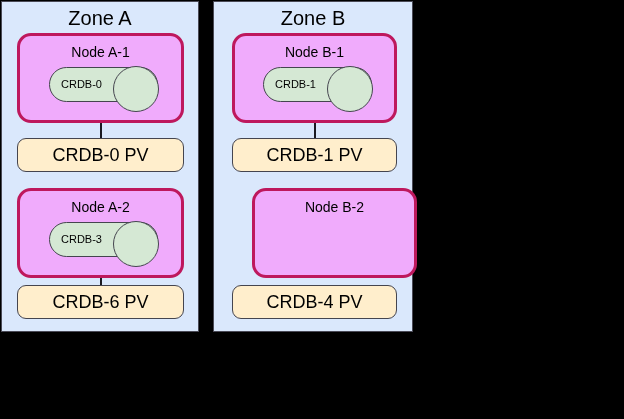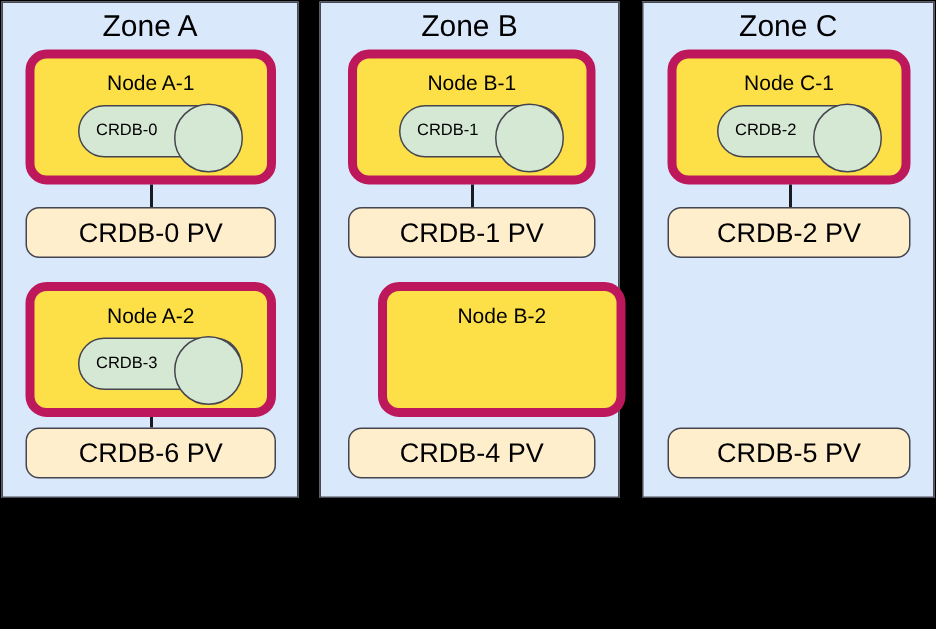--- a/index.html
+++ b/index.html
@@ -12,21 +12,21 @@
   .zone{position:absolute;top:1px;height:331px;
         background:#dae8fc;border:1px solid #4a4a56;box-sizing:border-box;}
   .zone-a{left:1px;width:198px;}
   .zone-b{left:213px;width:200px;}
   .zone-c{left:428px;width:195px;}
 
   .zone-title{position:absolute;top:8px;left:0;right:0;text-align:center;
               font-size:20px;line-height:16px;color:#000;}
 
   
-  .node{position:absolute;background:#fde047;border:6px solid #be185d;
+  .node{position:absolute;background:#f0abfc;border:3px solid #be185d;
         border-radius:14px;box-sizing:border-box;}
   .node-title{position:absolute;top:8px;left:0;right:0;text-align:center;
               font-size:14px;line-height:16px;}
 
   
   .cyl{position:absolute;height:35px;}
   .cyl-body{position:absolute;inset:0;background:#d5e8d4;
             border:1px solid #45454f;border-radius:23px/23px;box-sizing:border-box;}
   .cyl-cap{position:absolute;top:-1px;right:-1px;width:46px;height:46px;
            background:#d5e8d4;border:1px solid #45454f;border-radius:50%;
@@ -88,30 +88,14 @@
     </div>
     <div class="conn" style="left:100px;top:121px;height:15px;"></div>
     <div class="pv" style="left:18px;top:136px;width:165px;">CRDB-1 PV</div>
 
     <div class="node" style="left:18px;top:186px;width:165px;height:90px;margin-left:20px;">
       <div class="node-title">Node B-2</div>
     </div>
     <div class="pv" style="left:18px;top:283px;width:165px;">CRDB-4 PV</div>
   </div>
 
-  <div class="zone zone-c">
-    <div class="zone-title">Zone C</div>
-
-    <div class="node" style="left:16px;top:31px;width:162px;height:90px;">
-      <div class="node-title">Node C-1</div>
-      <div class="cyl" style="left:27px;top:31px;width:109px;">
-        <div class="cyl-body"></div>
-        <div class="cyl-cap"></div>
-        <div class="cyl-label">CRDB-2</div>
-      </div>
-    </div>
-    <div class="conn" style="left:97px;top:121px;height:15px;"></div>
-    <div class="pv" style="left:16px;top:136px;width:162px;">CRDB-2 PV</div>
-
-    <div class="pv" style="left:16px;top:283px;width:162px;">CRDB-5 PV</div>
-  </div>
 
 </div>
 
 </body></html>

